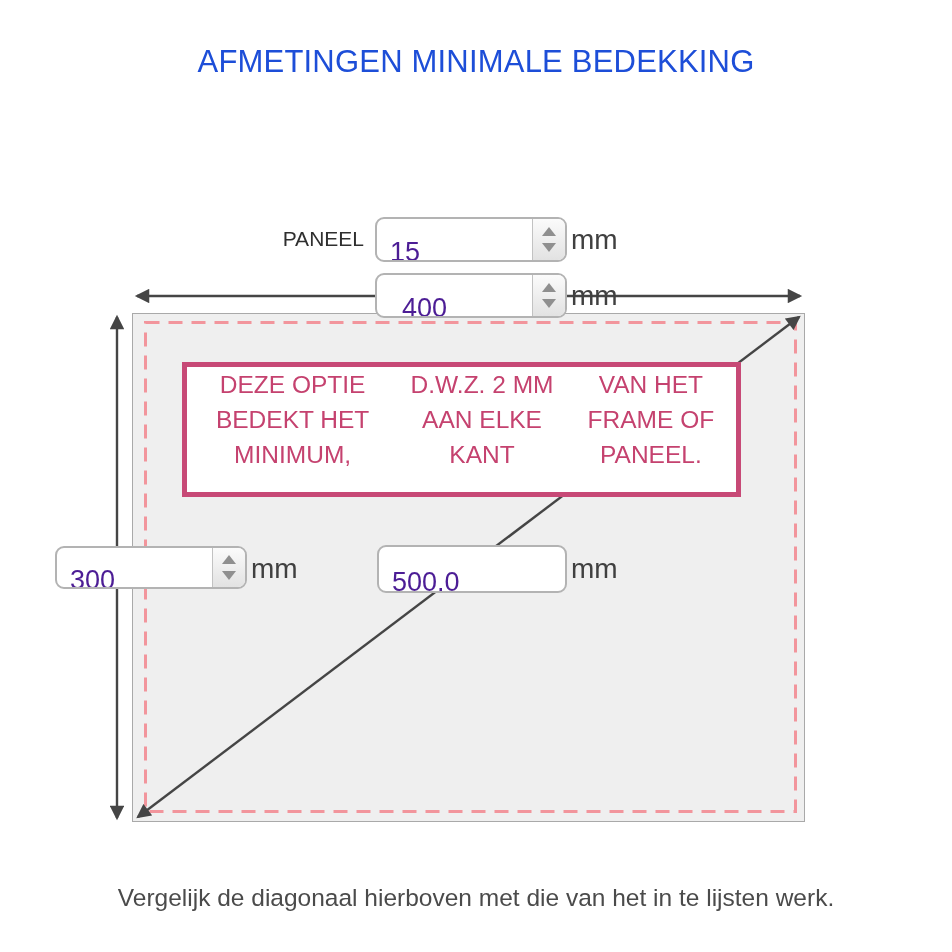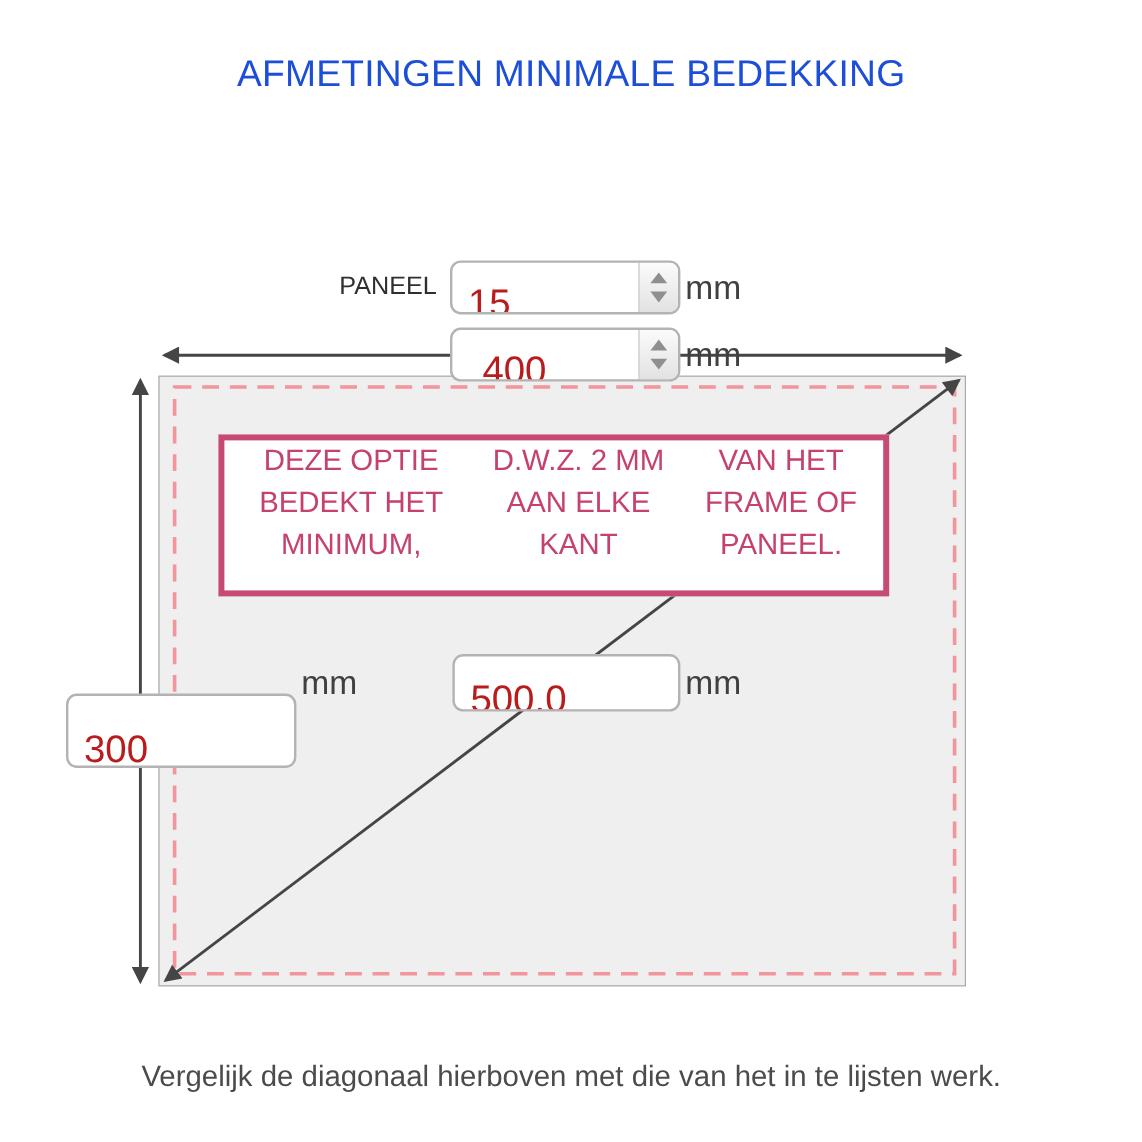--- a/index.html
+++ b/index.html
@@ -14,21 +14,21 @@
        display:flex;flex-direction:column;justify-content:center;
        text-align:center;font-size:26.5px;line-height:40px;cursor:pointer;}
   .tab.active{background:#c54a72;}
 
   .field-label{position:absolute;font-size:21px;color:#2f2f2f;text-align:right;}
   .unit{position:absolute;font-size:28px;color:#404040;z-index:5;}
 
   .numbox{position:absolute;box-sizing:border-box;background:#ffffff;
           border:2px solid #b3b3b3;border-radius:9px;display:flex;
           align-items:stretch;z-index:5;overflow:hidden;}
-  .numbox .val{flex:1;font-size:32px;color:#b91c1c;padding-left:13px;
+  .numbox .val{flex:1;font-size:27px;color:#4c1d95;padding-left:13px;
                display:flex;align-items:center;margin-top:26px;}
   .numbox .spin{width:32px;border-left:1px solid #c2c2c2;
                 background:linear-gradient(#fbfbfb,#e2e2e2);
                 display:flex;flex-direction:column;align-items:center;
                 justify-content:space-evenly;cursor:pointer;}
   .tri-up{width:0;height:0;border-left:7px solid transparent;
           border-right:7px solid transparent;border-bottom:9px solid #8f8f8f;}
   .tri-down{width:0;height:0;border-left:7px solid transparent;
             border-right:7px solid transparent;border-top:9px solid #8f8f8f;}
 
@@ -85,21 +85,21 @@
 
   <div class="numbox" style="left:375px;top:273px;width:192px;height:45px;padding-left:12px;">
     <span class="val">400</span>
     <span class="spin">
       <span class="tri-up"></span>
       <span class="tri-down"></span>
     </span>
   </div>
   <div class="unit" style="left:571px;top:280px;">mm</div>
 
-  <div class="numbox" style="left:55px;top:578px;width:192px;height:62px;flex-direction:column;">
+  <div class="numbox" style="left:55px;top:546px;width:192px;height:43px;">
     <span class="val">300</span>
     <span class="spin">
       <span class="tri-up"></span>
       <span class="tri-down"></span>
     </span>
   </div>
   <div class="unit" style="left:251px;top:553px;">mm</div>
 
   <div class="numbox" style="left:377px;top:545px;width:190px;height:48px;">
     <span class="val">500.0</span>

